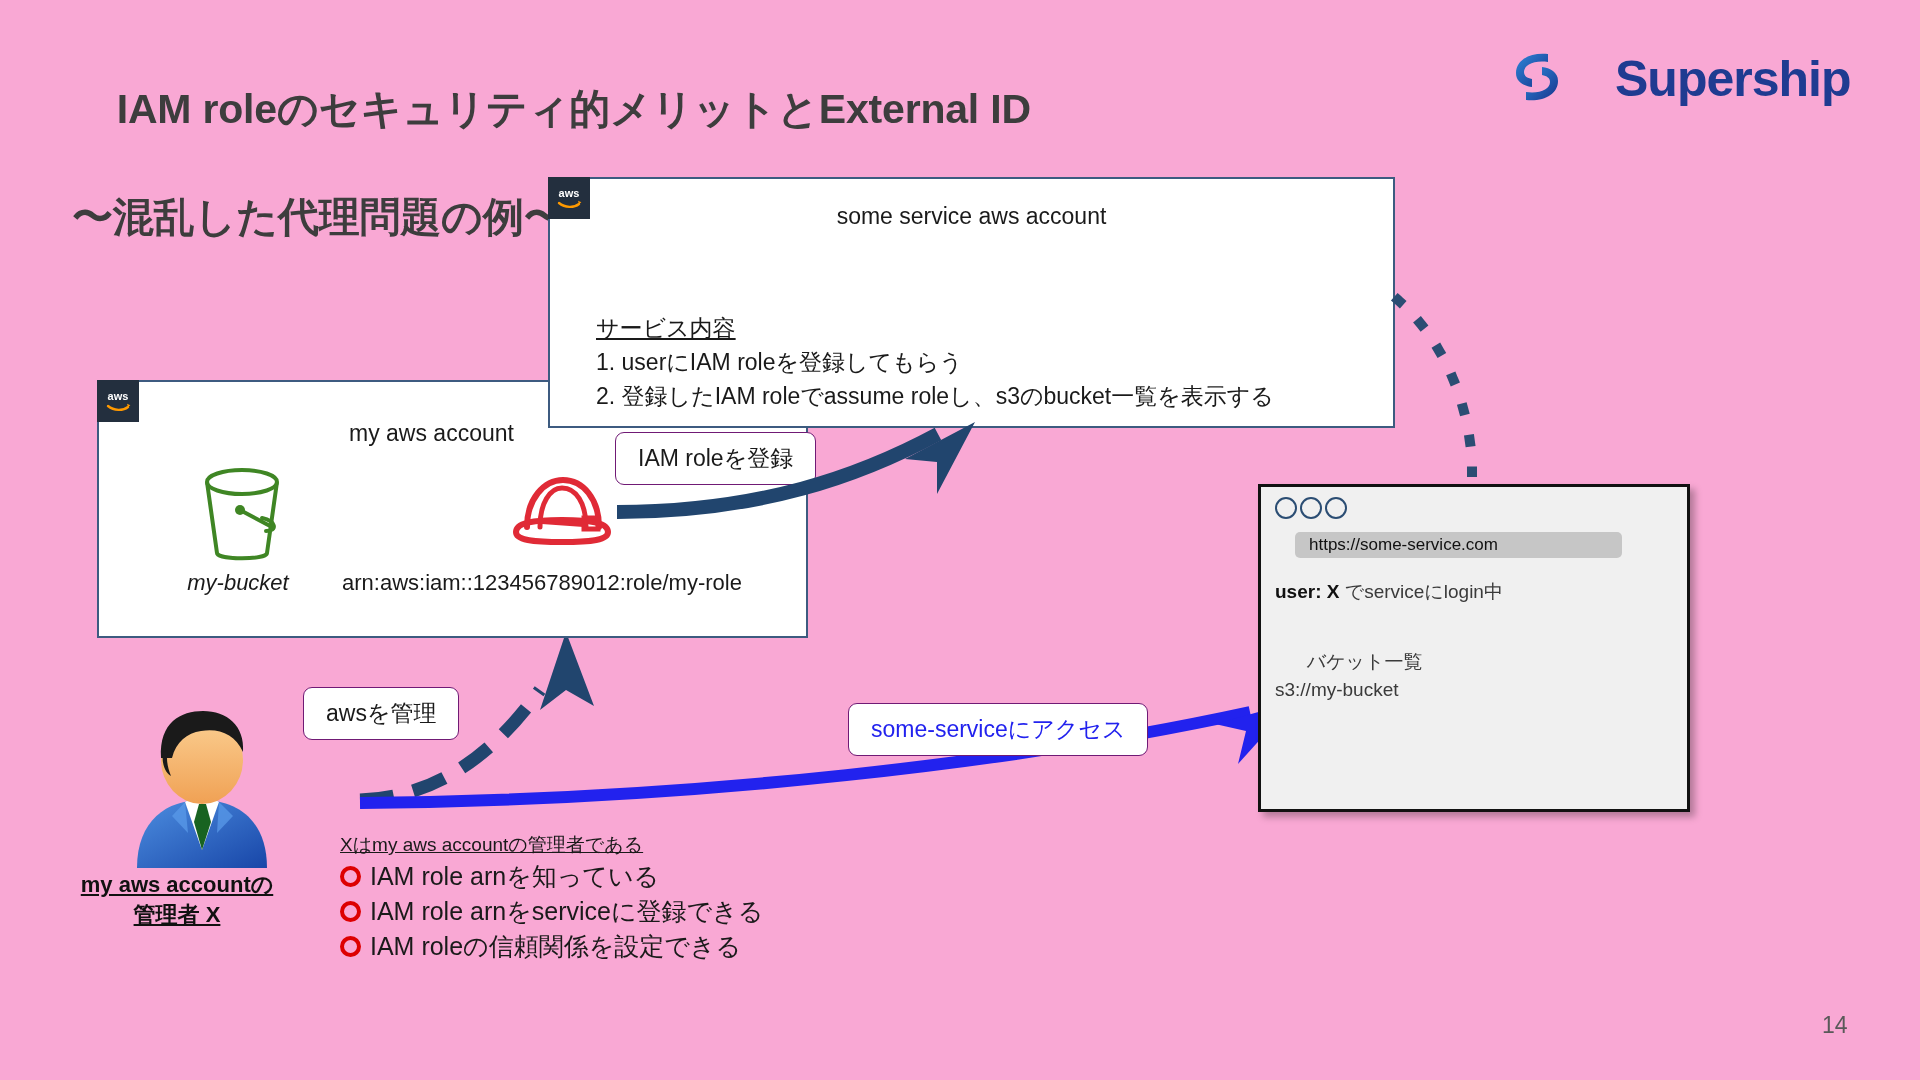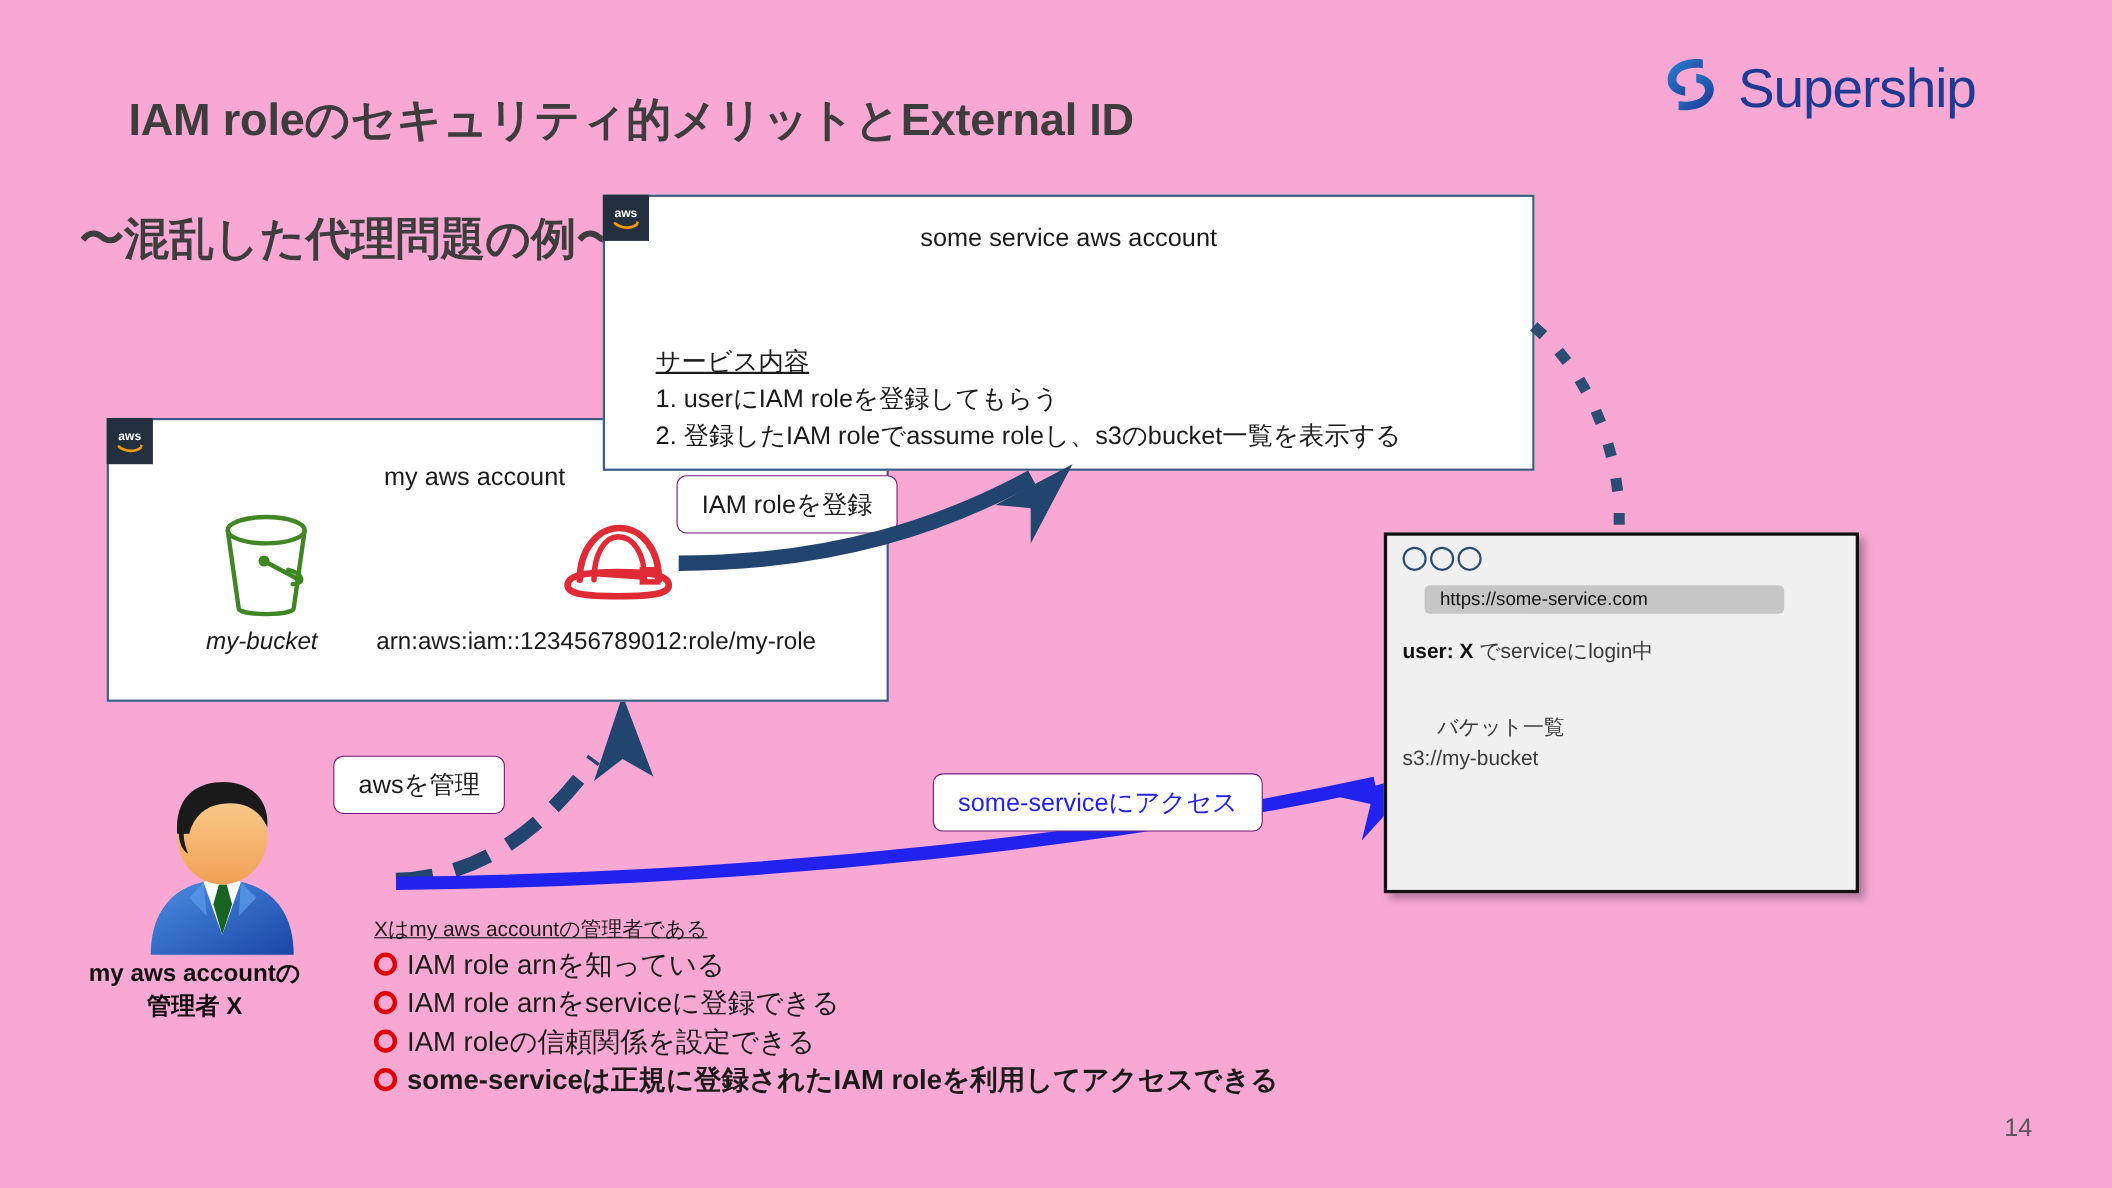--- a/index.html
+++ b/index.html
@@ -36,24 +36,25 @@
   .logo-wrap {
     position: absolute;
     left: 1508px;
     top: 48px;
     display: flex;
     align-items: center;
     gap: 14px;
   }
   .logo-word {
     font-size: 50px;
-    font-weight: 400;
+    font-weight: 700;
     color: #1f3b91;
     letter-spacing: -1px;
     line-height: 1;
+    margin-left: 35px;
   }
 
   
   .aws-box {
     position: absolute;
     border: 2px solid #3d5b80;
     background: #ffffff;
     box-sizing: border-box;
   }
   .aws-badge {
@@ -236,20 +237,21 @@
     position: absolute;
     left: 48px;
     top: 870px;
     width: 258px;
     text-align: center;
     font-size: 22px;
     font-weight: 700;
     color: #111;
     line-height: 1.35;
     z-index: 3;
+    text-decoration: underline;
   }
 
   
   .bullets {
     position: absolute;
     left: 340px;
     top: 832px;
     z-index: 3;
   }
   .bl-head {
@@ -462,21 +464,17 @@
       <span class="bl-txt">IAM role arnを知っている</span>
     </div>
     <div class="bl-row">
       <span class="bl-ring"></span>
       <span class="bl-txt">IAM role arnをserviceに登録できる</span>
     </div>
     <div class="bl-row">
       <span class="bl-ring"></span>
       <span class="bl-txt">IAM roleの信頼関係を設定できる</span>
     </div>
-    <div class="bl-row">
-      <span class="bl-ring"></span>
-      <span class="bl-txt bold">some-serviceは正規に登録されたIAM roleを利用してアクセスできる</span>
-    </div>
   </div>
 
   <div class="pageno">14</div>
 
 </div>
 
 </body></html>

